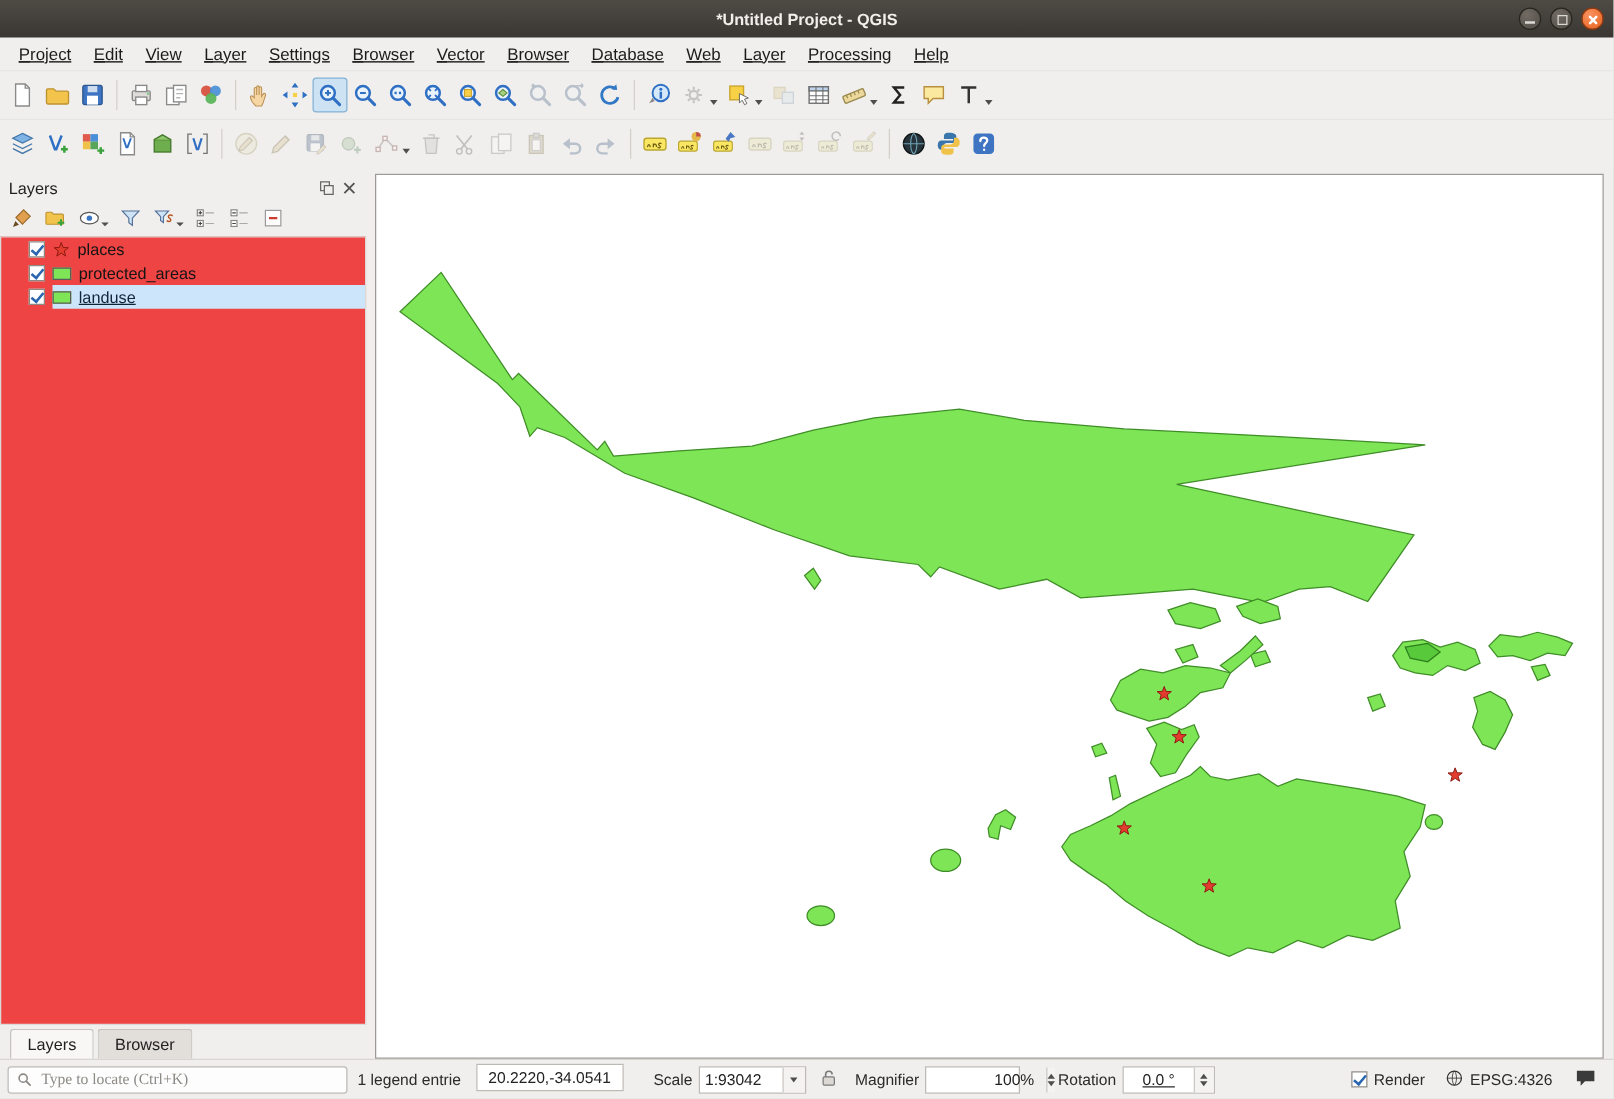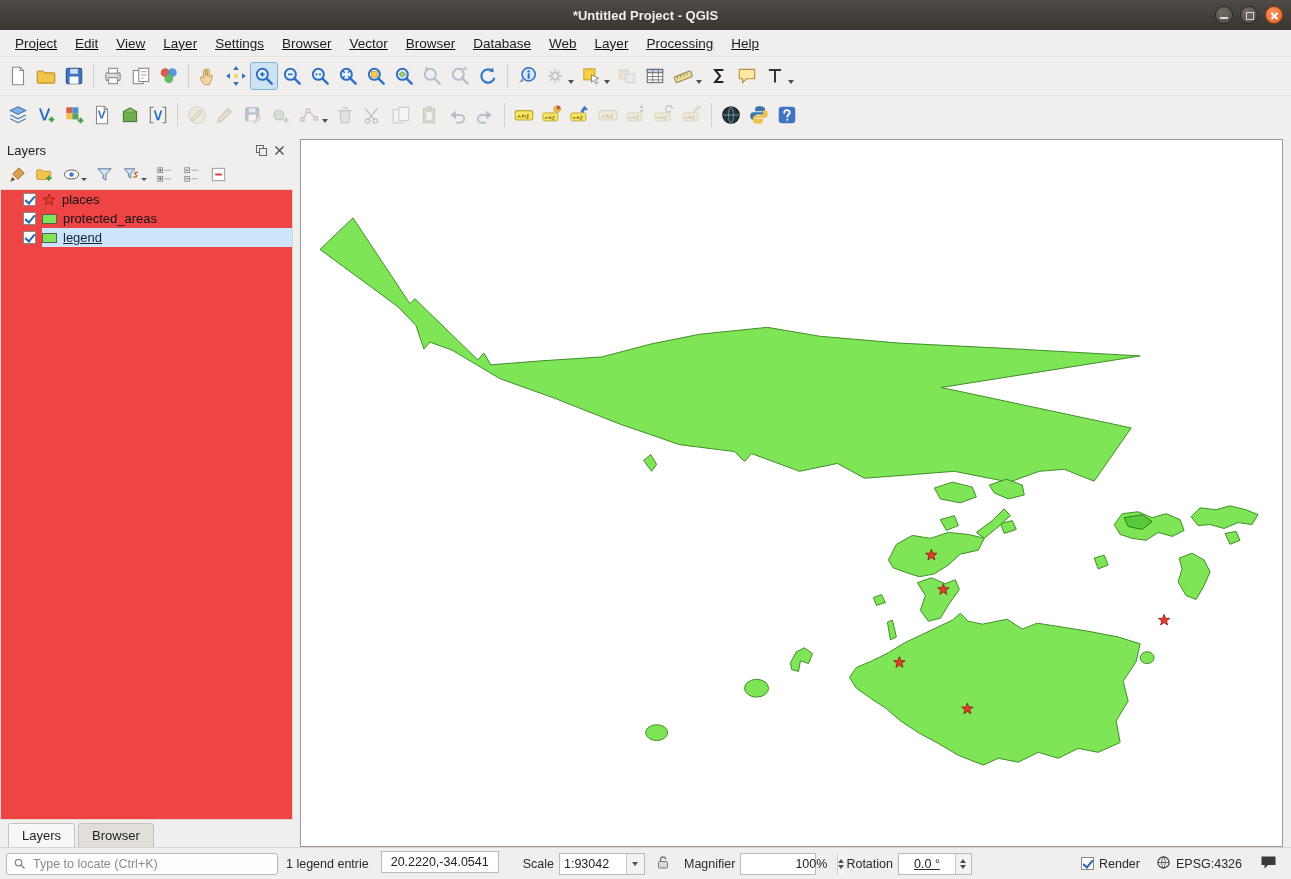--- a/index.html
+++ b/index.html
@@ -57,21 +57,21 @@
   .ptab.active{background:#f8f7f5;}
   .splitter{width:7px;flex:0 0 auto;background:#f0efed;cursor:col-resize;}
   .maparea{flex:1;margin-right:8px;border:1px solid #9d9a96;background:#fff;position:relative;overflow:hidden;}
   .maparea svg.map{width:100%;height:100%;display:block;}
   .lu{fill:#7de556;stroke:#3f8d27;stroke-width:1;}
   .pa{fill:#57c93a;stroke:#2e7d1c;stroke-width:1;}
 
   
   .status{height:31px;display:flex;align-items:center;padding:0 6px;gap:8px;background:#f0efed;border-top:1px solid #d8d5d1;font-size:12.5px;color:#2b2b2b;flex:0 0 auto;}
   .locate{display:flex;align-items:center;width:272px;height:22px;border:1px solid #bdbab6;border-radius:3px;background:#fdfdfd;padding:0 6px;gap:5px;box-sizing:border-box;flex:0 0 auto;}
-  .locate input{border:none;outline:none;flex:1;font-size:12.5px;background:transparent;color:#333;font-family:Liberation Sans, sans-serif;}
+  .locate input{border:none;outline:none;flex:1;font-size:12.5px;background:transparent;color:#333;font-family:Liberation Serif, serif;}
   .locate input::placeholder{color:#8d8a86;}
   .sgroup{display:flex;align-items:center;gap:5px;flex:0 0 auto;}
   .box{height:22px;border:1px solid #bdbab6;background:#fff;display:flex;align-items:center;box-sizing:border-box;}
   .box input{border:none;outline:none;font-size:12.5px;text-align:center;font-family:"Liberation Sans",sans-serif;color:#222;background:transparent;}
   .drop{width:17px;height:100%;display:flex;align-items:center;justify-content:center;border-left:1px solid #ccc9c5;background:#f4f3f1;}
   .drop i{width:0;height:0;border-left:3.5px solid transparent;border-right:3.5px solid transparent;border-top:4px solid #4e4e4e;}
   .spin{width:15px;height:100%;display:flex;flex-direction:column;align-items:center;justify-content:center;gap:2px;border-left:1px solid #ccc9c5;background:#f4f3f1;}
   .spin .up{width:0;height:0;border-left:3px solid transparent;border-right:3px solid transparent;border-bottom:4px solid #4e4e4e;}
   .spin .dn{width:0;height:0;border-left:3px solid transparent;border-right:3px solid transparent;border-top:4px solid #4e4e4e;}
 </style>
@@ -592,21 +592,21 @@
             <span class="swatch"></span>
             <span class="llabel">protected_areas</span>
           </span>
         </div>
         <div class="lrow sel">
           <span class="cb-wrap">
               <span class="cb checked"></span>
             </span>
           <span class="hl">
             <span class="swatch"></span>
-            <span class="llabel">legend</span>
+            <span class="llabel">landuse</span>
           </span>
         </div>
       </div>
 
       <div class="ptabs">
         <span class="ptab active">Layers</span>
         <span class="ptab">Browser</span>
       </div>
     </div>
 

